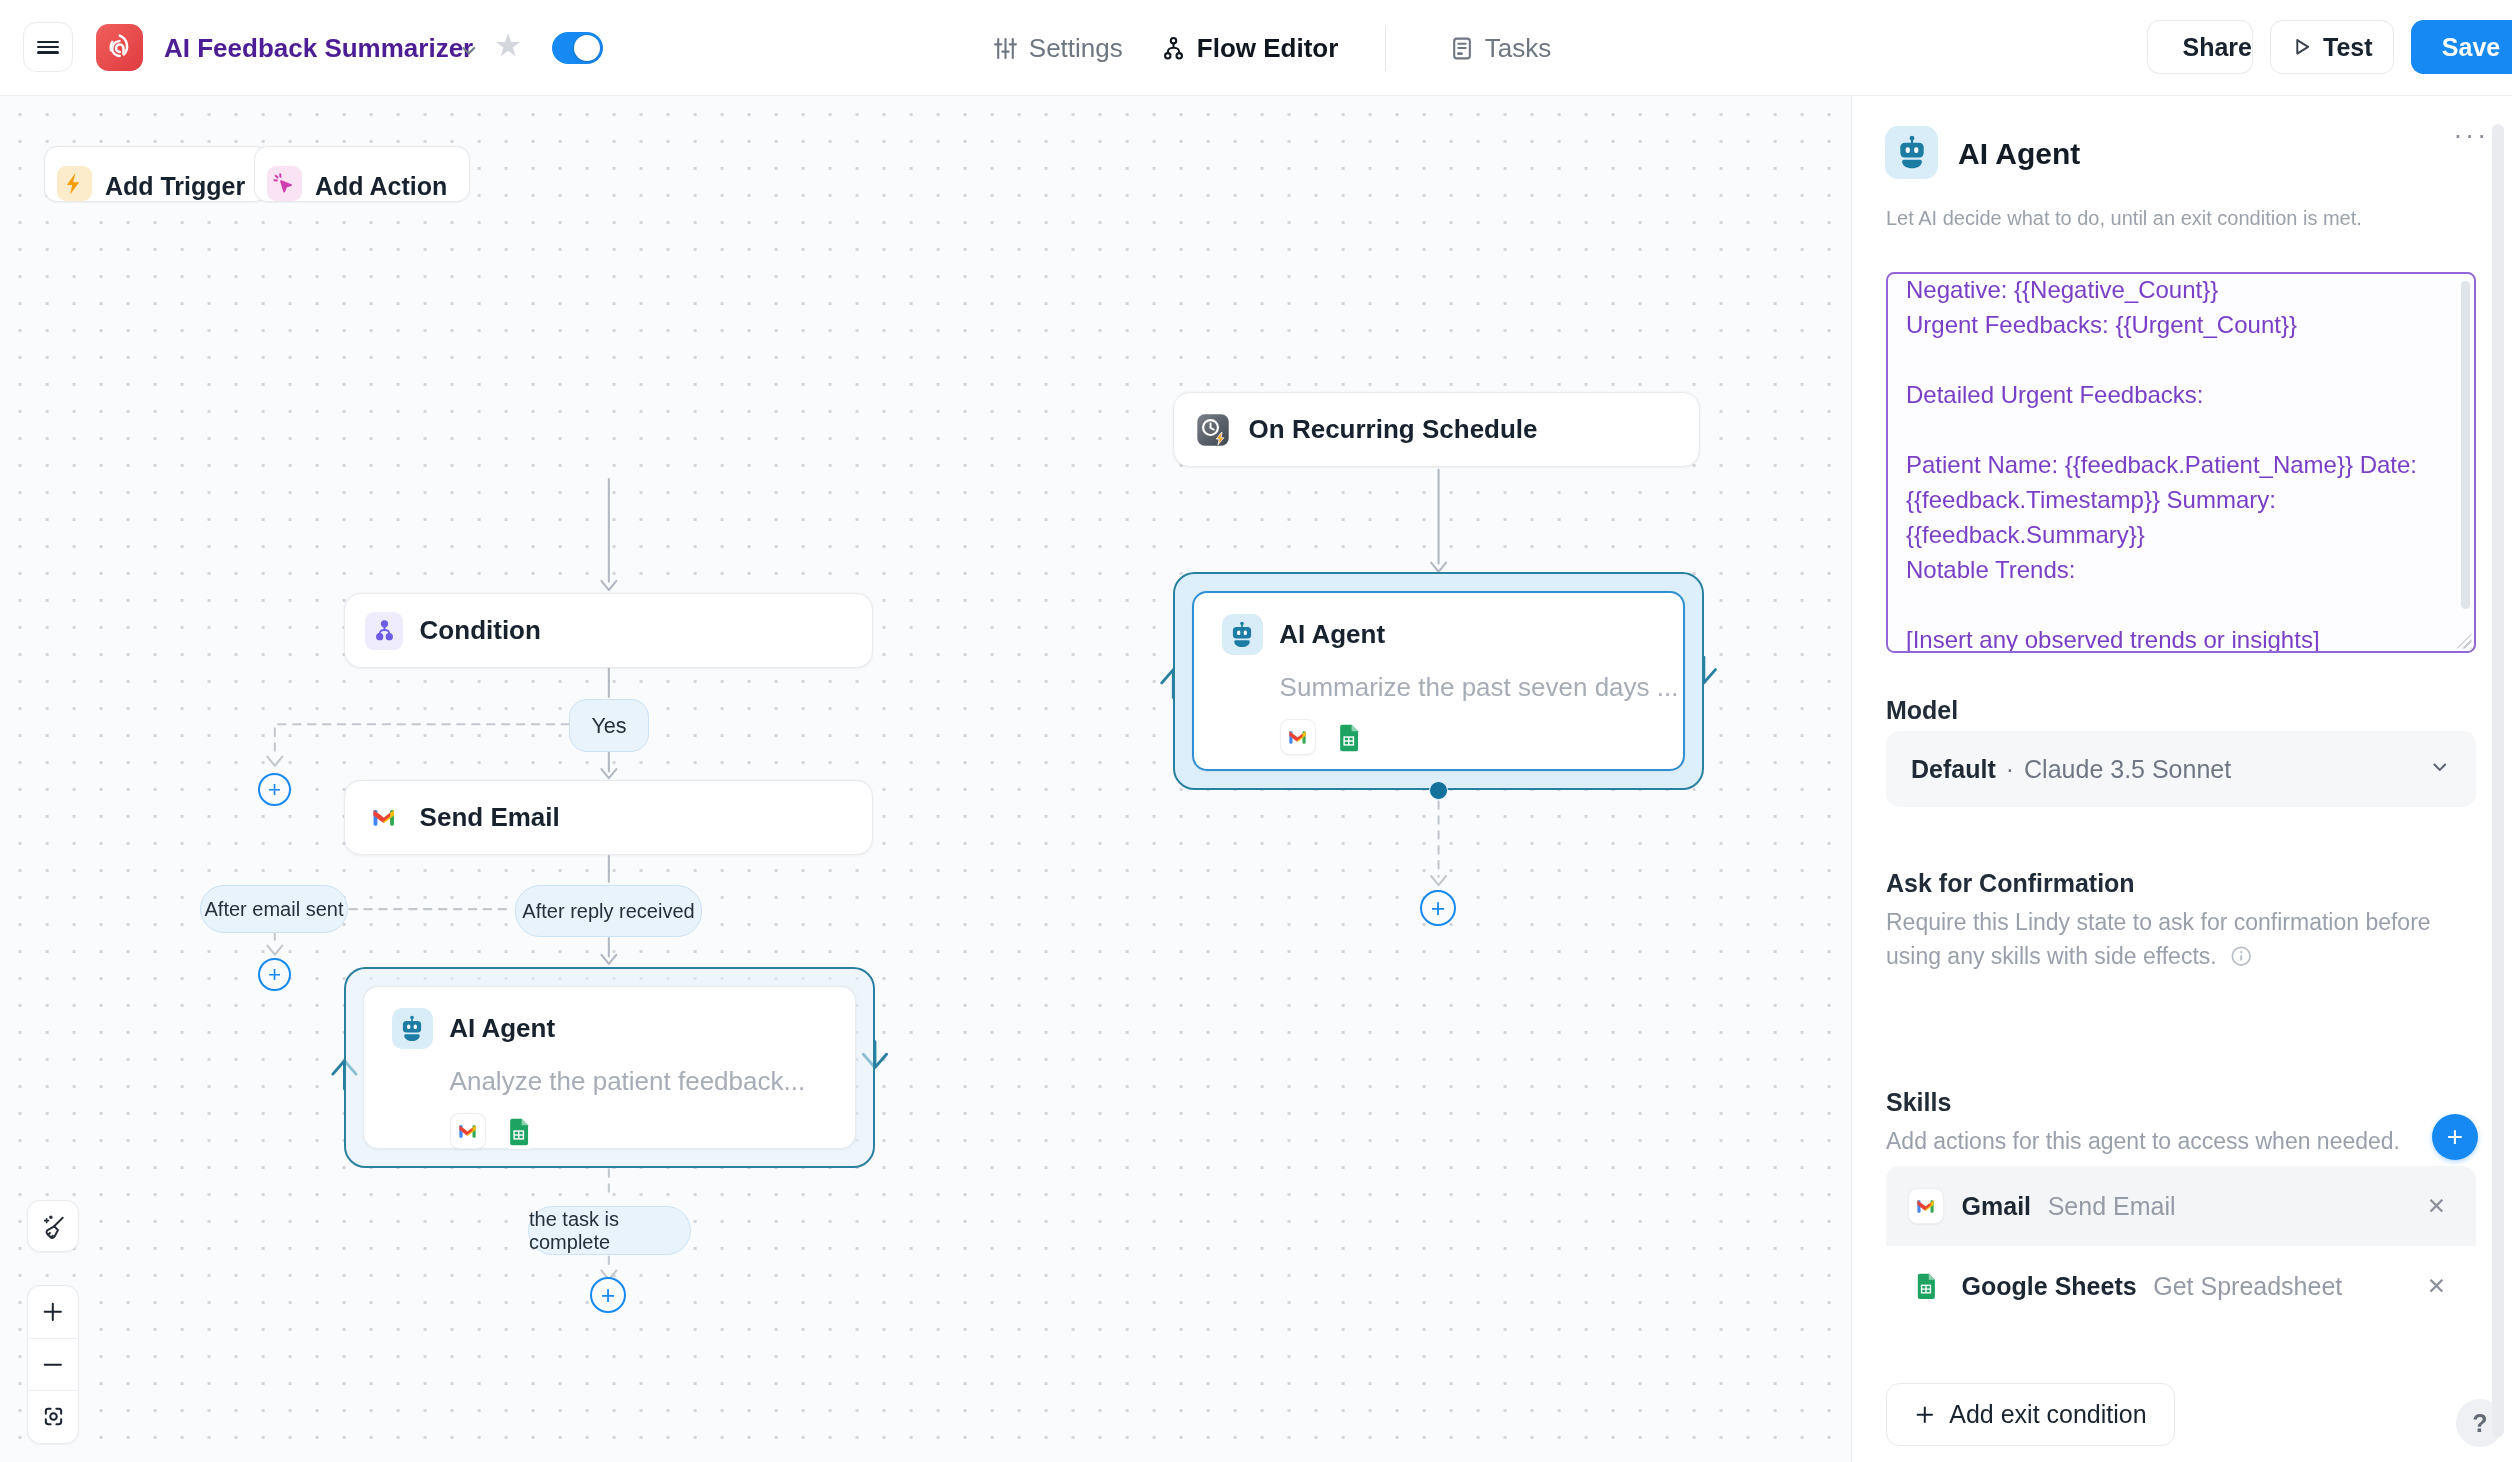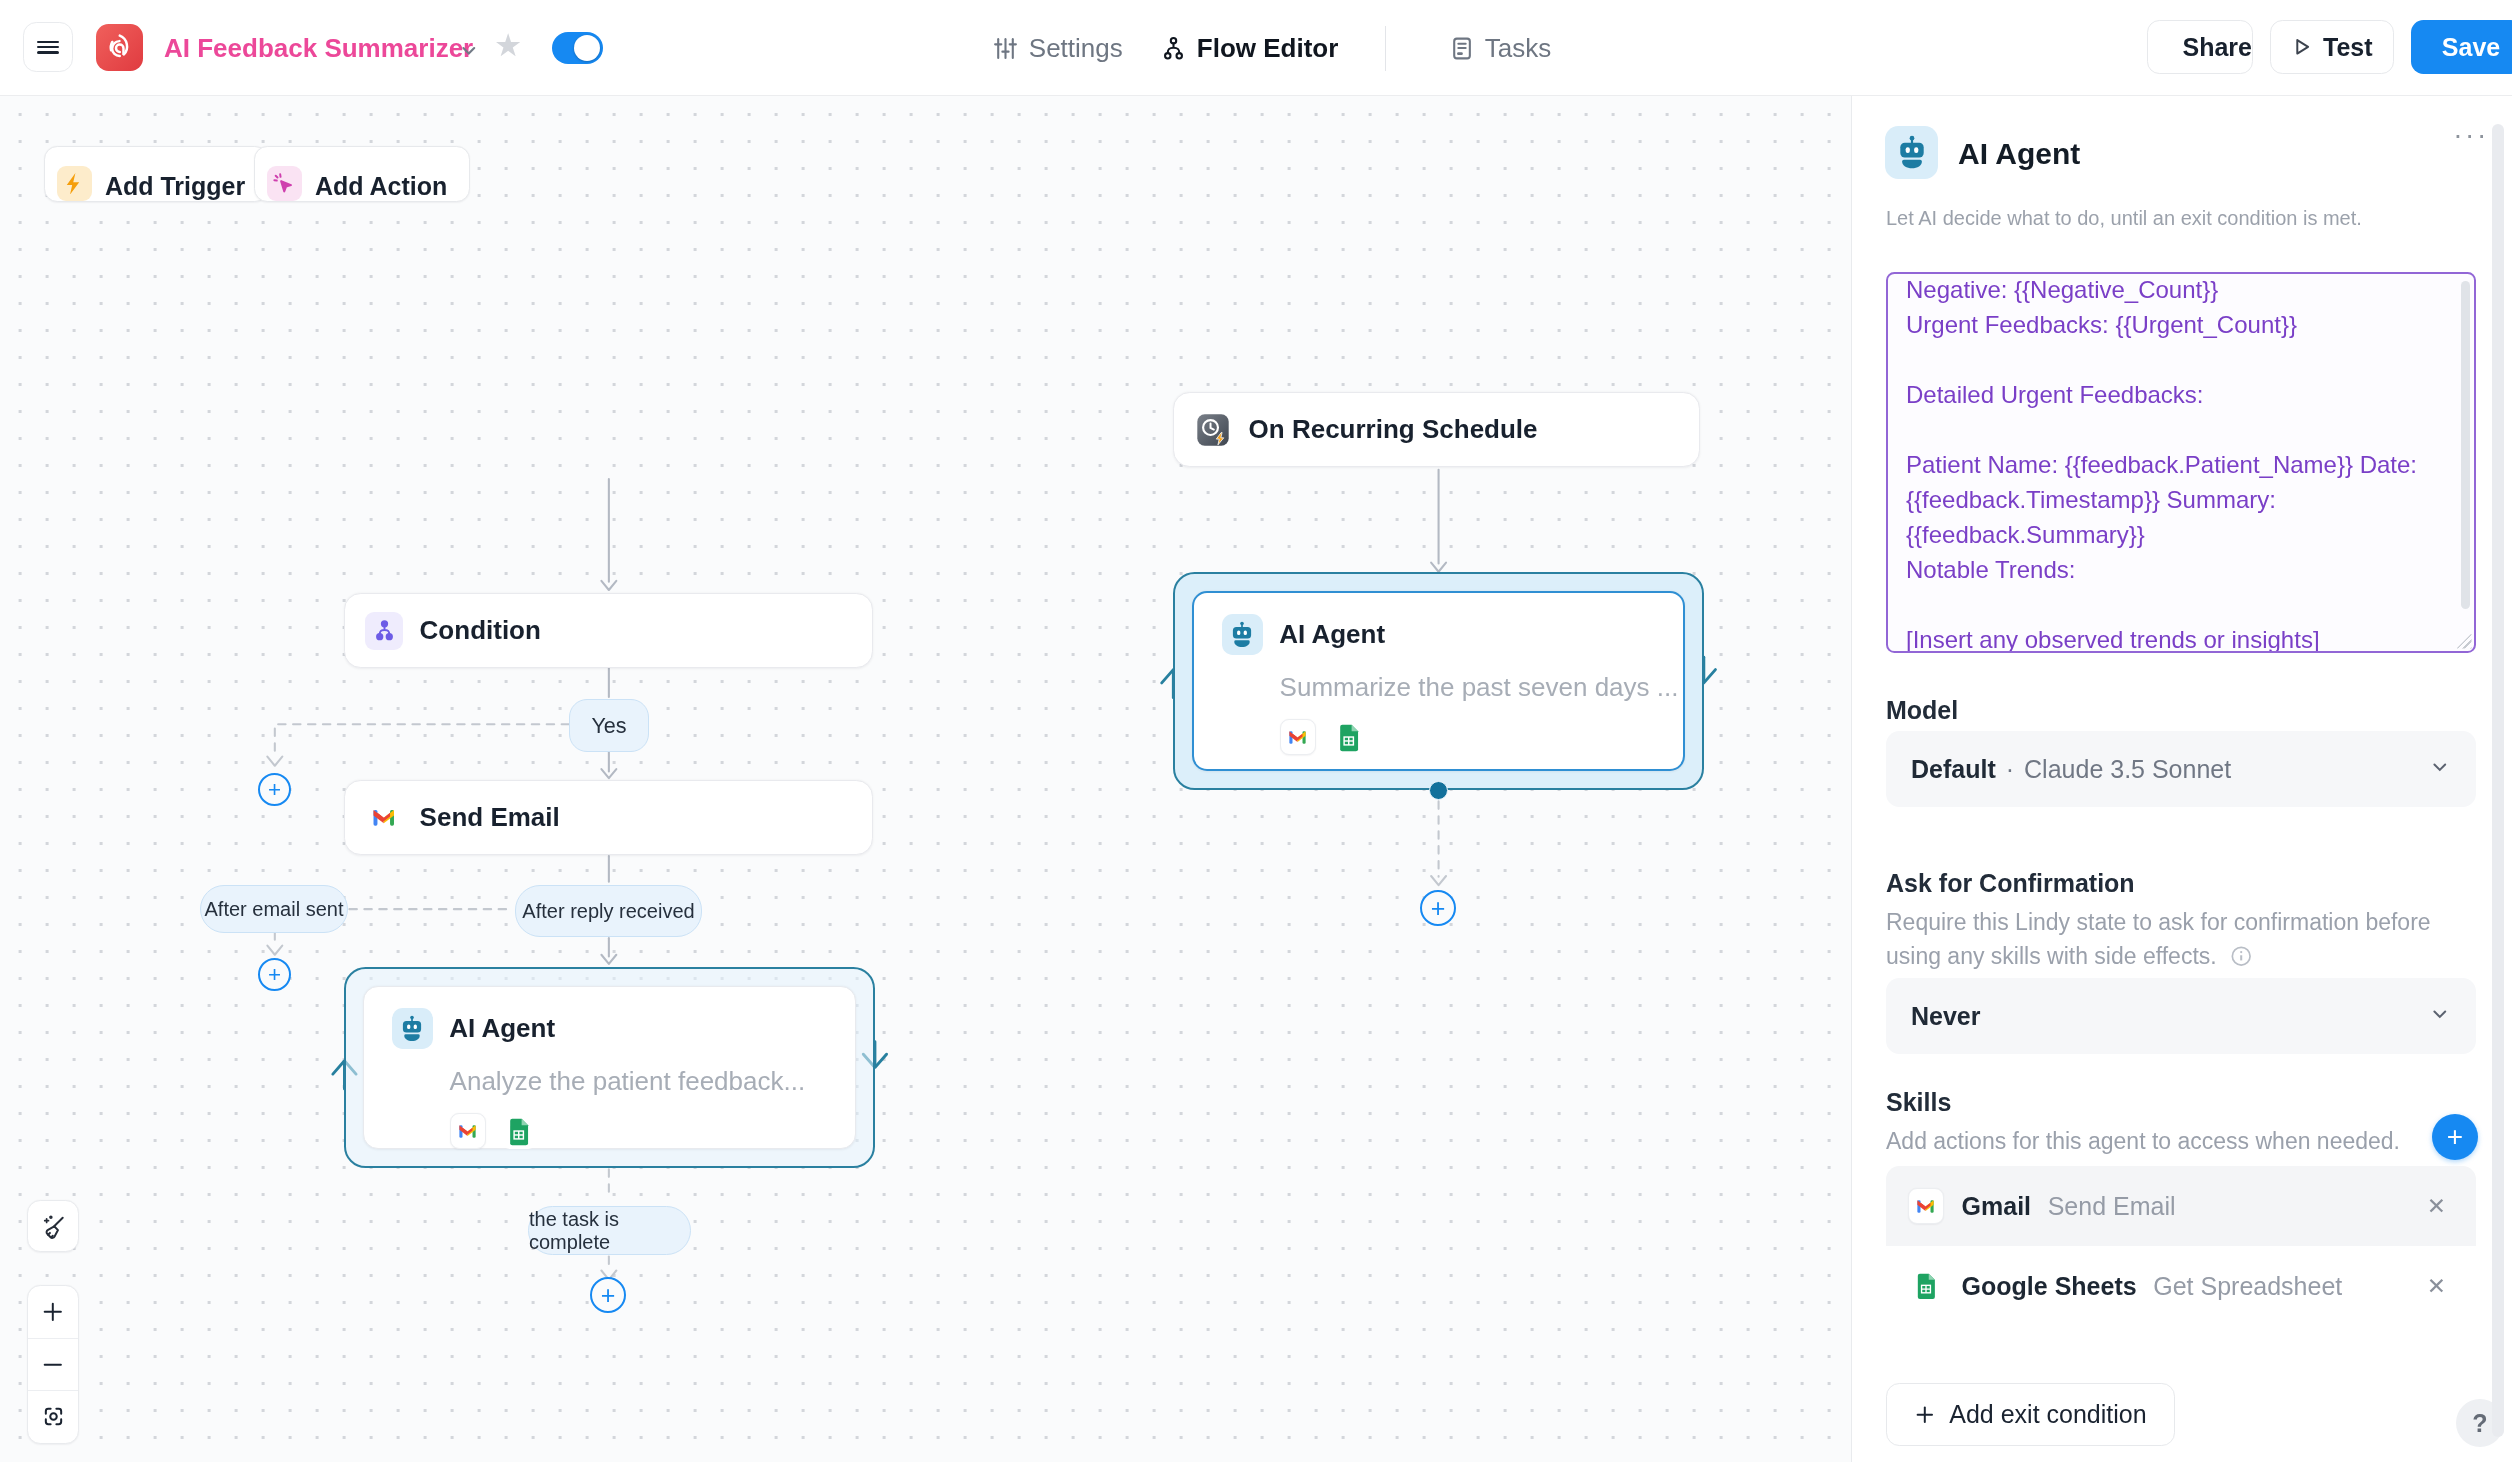--- a/index.html
+++ b/index.html
@@ -7,21 +7,21 @@
     font-family:"Liberation Sans", sans-serif; -webkit-font-smoothing:antialiased; }
 
   
   .topbar { position:absolute; left:0; top:0; width:2512px; height:96px; background:#fff;
     border-bottom:1.2px solid #ecedef; z-index:50; }
   .icon-btn { position:absolute; display:flex; align-items:center; justify-content:center; cursor:pointer; }
   .hamburger { left:23px; top:22.4px; width:50px; height:50px; border:1.2px solid #e9ebee; border-radius:13.3px; background:#fff; }
   .hamburger span { display:block; width:21.6px; height:2.2px; background:#1a2330; border-radius:1.7px; margin:3px 0; }
   .app-icon { position:absolute; left:96px; top:24px; width:47px; height:47px; border-radius:12.4px;
     background:linear-gradient(135deg,#f0605c,#e03b40); display:flex; align-items:center; justify-content:center; }
-  .wf-title { position:absolute; left:164px; top:33px; font-size:26px; font-weight:700; color:#ec4899; }
+  .wf-title { position:absolute; left:164px; top:33px; font-size:26px; font-weight:700; color:#4c1d95; }
   .chev-title { position:absolute; left:458px; top:40px; color:#727a86; }
   .star { position:absolute; left:494px; top:30px; font-size:31.5px; color:#d3d6db; line-height:1; }
   .toggle { position:absolute; left:552px; top:31.5px; width:51px; height:32px; border-radius:16.6px; background:#1689f2; }
   .toggle .knob { position:absolute; right:3.3px; top:3.3px; width:26px; height:26px; border-radius:50%; background:#fff; box-shadow:0 0.8px 2.5px rgba(0,0,0,.25); }
   .nav-item { position:absolute; top:0; height:96px; display:flex; align-items:center; gap:10.8px; cursor:pointer;
     font-size:26px; color:#6e7682; font-weight:500; }
   .nav-item.active { color:#10161f; font-weight:700; }
   .nav-sep { position:absolute; left:1385px; top:26px; width:1.2px; height:45px; background:#e3e5e9; }
   .tb-btn { position:absolute; top:20px; height:54px; border:1.2px solid #e7e9ec; border-radius:12.4px; background:#fff;
     display:flex; align-items:center; justify-content:center; gap:10px; font-size:25px; font-weight:600; color:#18212e; cursor:pointer; }
@@ -466,28 +466,20 @@
 
   <div class="p-label" style="top:773px;">Ask for Confirmation</div>
   <div class="p-desc" style="top:809px; width:562px;">
     <span>Require this Lindy state to ask for confirmation before using any skills with side effects.</span>
     <svg width="22.4" height="22.4" viewBox="0 0 24 24" fill="none" stroke="#b9bec6" stroke-width="1.8" style="vertical-align:-3.3px; margin-left:6.6px;">
       <circle cx="12" cy="12" r="9.5"></circle>
         <line x1="12" y1="11" x2="12" y2="16.5" stroke-width="2.2"></line>
         <circle cx="12" cy="7.6" r="1.2" fill="#b9bec6" stroke="none"></circle>
     </svg>
   </div>
-  <div class="select" style="top:882px;">
-    <span class="sel-primary">Never</span>
-    <span class="chev">
-      <svg width="21.6" height="21.6" viewBox="0 0 24 24" fill="none" stroke="#5b6270" stroke-width="2.2" stroke-linecap="round">
-          <polyline points="6,9.5 12,15.5 18,9.5"></polyline>
-        </svg>
-    </span>
-  </div>
 
   <div class="p-label" style="top:992px;">Skills</div>
   <div class="p-desc" style="top:1028px; width:531px;">Add actions for this agent to access when needed.</div>
   <div class="skills-plus">+</div>
 
   <div class="skills-list">
     <div class="skill-row alt">
       <div class="app-card">
         <svg width="25" height="25" viewBox="0 0 40 40">
           <rect x="7" y="10" width="5" height="20" rx="2" fill="#4285f4"></rect>

